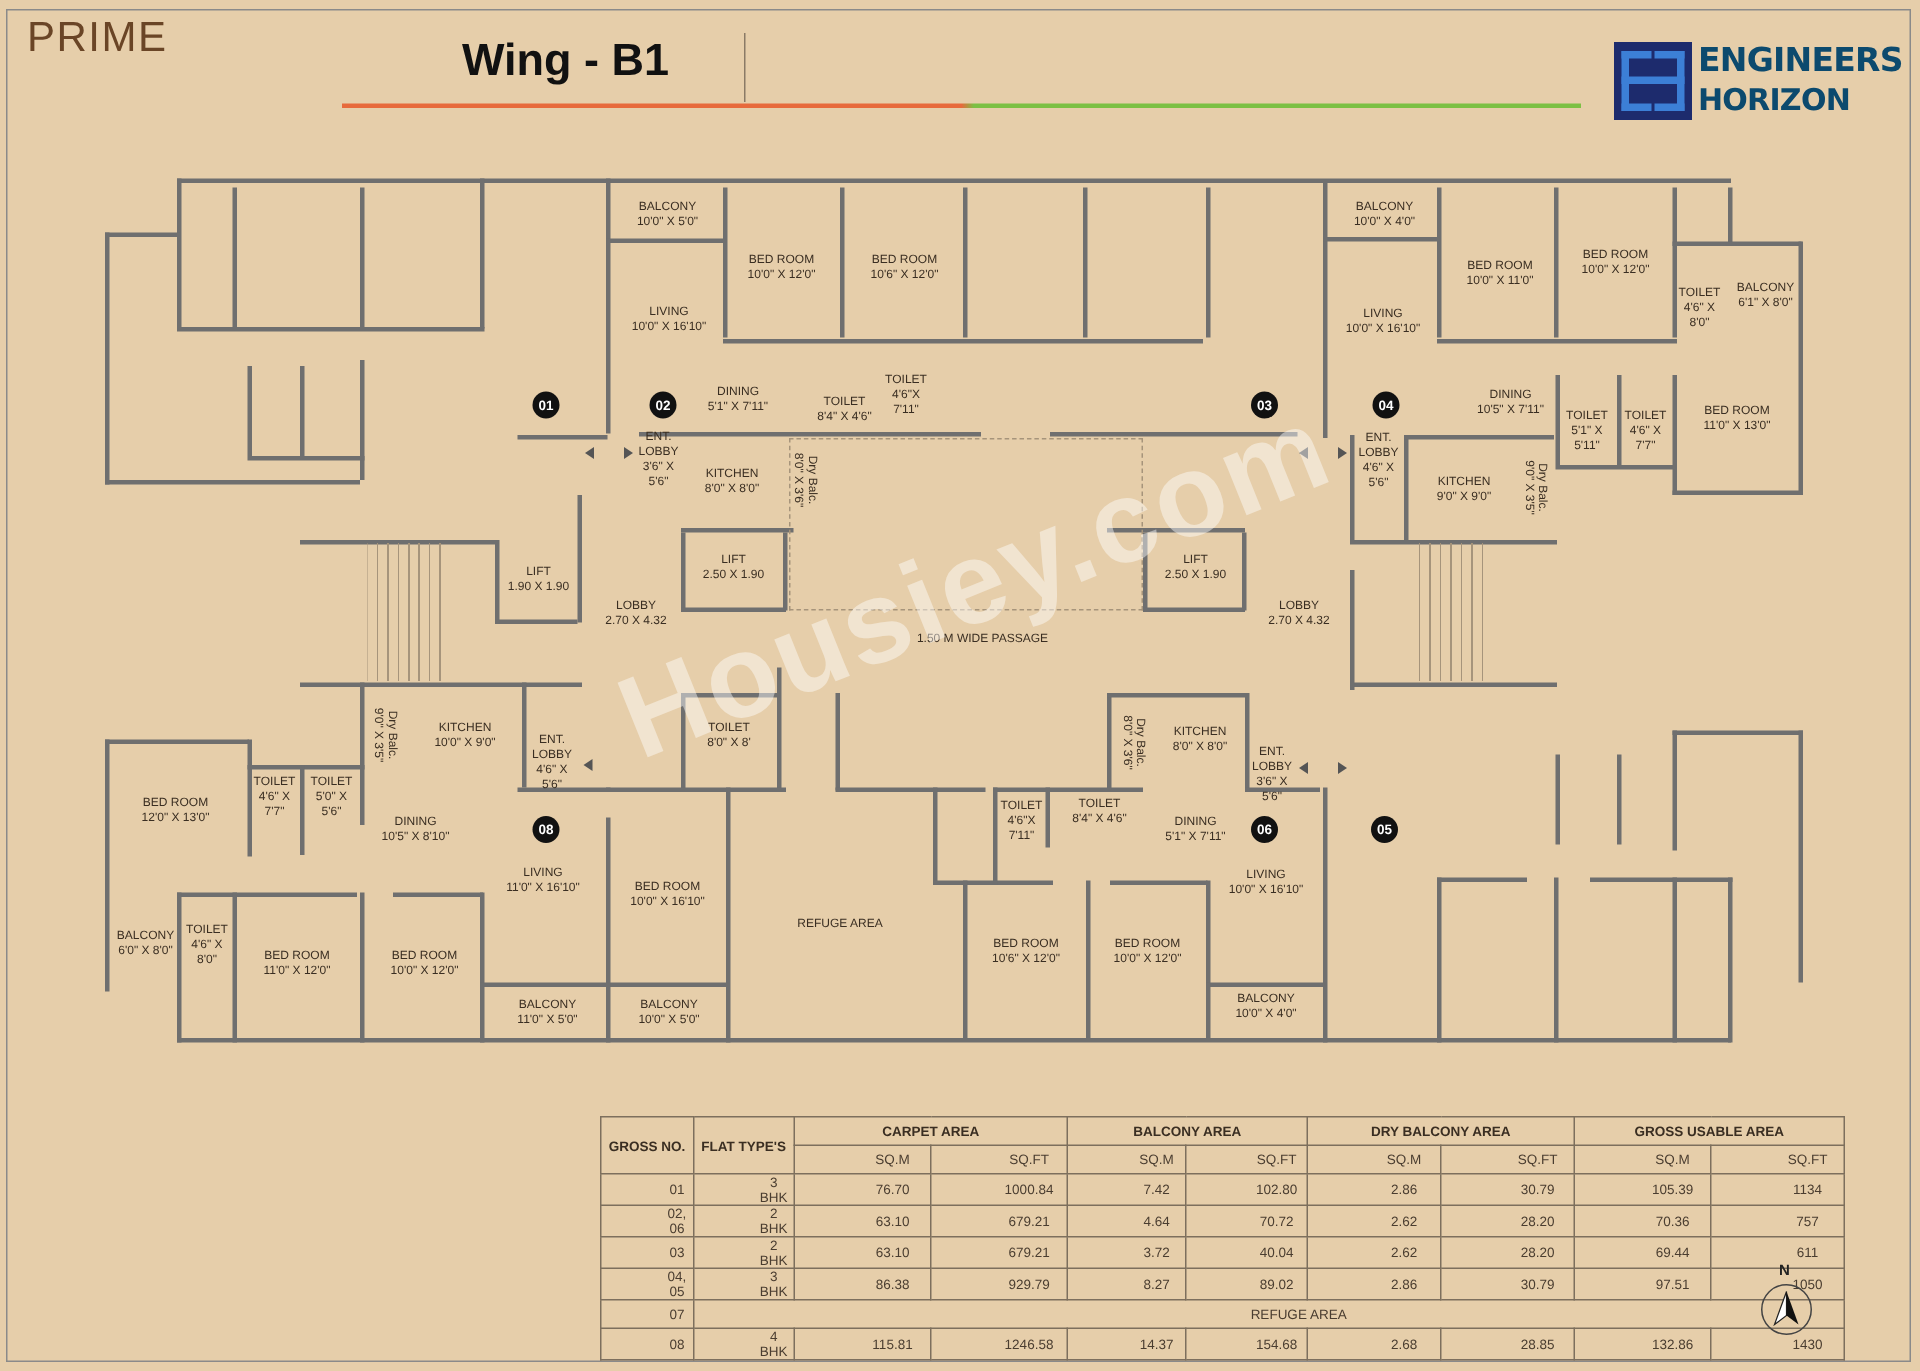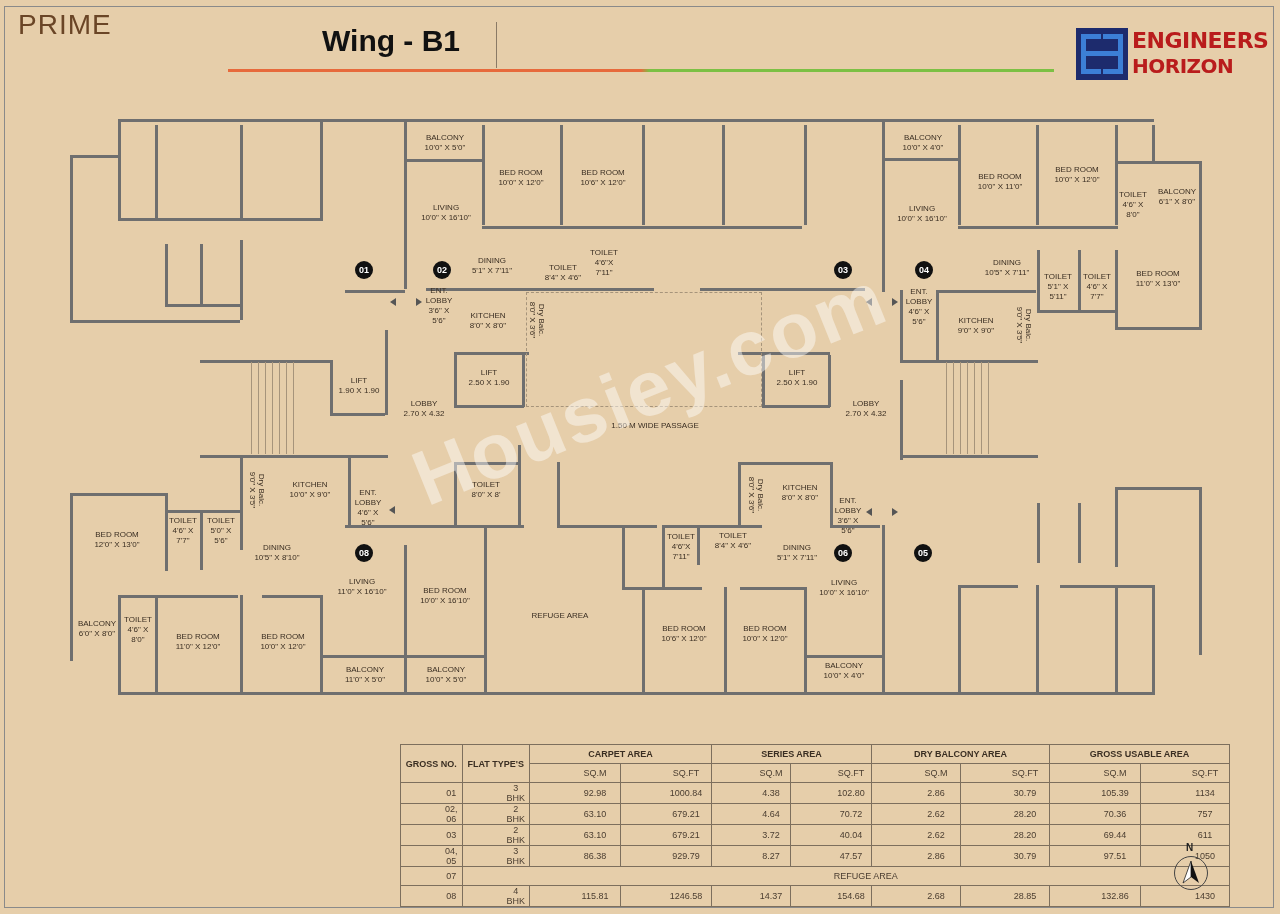--- a/index.html
+++ b/index.html
@@ -3,30 +3,30 @@
 <meta charset="utf-8">
 <style>
   html,body{margin:0;padding:0;}
   body{width:1280px;height:914px;background:#e6ceaa;font-family:"Liberation Sans",sans-serif;position:relative;overflow:hidden;}
   .frame{position:absolute;left:4px;top:6px;width:1270px;height:902px;border:1px solid #8a8a8a;box-sizing:border-box;}
   
   .brand{position:absolute;left:18px;top:10px;width:110px;height:90px;color:#6a4526;}
   .brand .ios{font-family:"DejaVu Sans",sans-serif;font-size:44px;font-weight:bold;letter-spacing:1px;line-height:44px;}
   .brand .prime{font-size:28px;line-height:30px;letter-spacing:1px;}
   .title-wrap{position:absolute;left:228px;top:22px;width:826px;height:50px;}
-  .title-main{position:absolute;left:94px;top:2px;font-size:30px;font-weight:bold;color:#111;}
+  .title-main{position:absolute;left:80px;top:2px;font-size:30px;font-weight:bold;color:#111;}
   .title-div{position:absolute;left:268px;top:0;width:1px;height:46px;background:#8a7a66;}
   .title-sub{position:absolute;left:288px;top:6px;font-size:27px;color:#111;}
   .title-line{position:absolute;left:0;top:47px;height:3px;width:826px;background:linear-gradient(90deg,#e76a3c 0%,#e76a3c 50%,#7cc044 51%,#7cc044 100%);}
   .eh{position:absolute;left:1076px;top:28px;height:54px;width:194px;}
   .eh-icon{position:absolute;left:0;top:0;width:52px;height:52px;background:#1d2b6d;}
   .eh-icon .b1{position:absolute;left:5px;top:6px;width:20px;height:40px;border:5px solid #3c7fd6;border-right:none;box-sizing:border-box;}
   .eh-icon .b2{position:absolute;left:27px;top:6px;width:20px;height:40px;border:5px solid #3c7fd6;border-left:none;box-sizing:border-box;}
   .eh-icon .mid{position:absolute;left:5px;top:23px;width:42px;height:5px;background:#3c7fd6;}
-  .eh-text{position:absolute;left:56px;top:0;color:#b91c1c;font-weight:bold;font-family:"DejaVu Sans",sans-serif;}
+  .eh-text{position:absolute;left:56px;top:0;color:#0c4a6e;font-weight:bold;font-family:"DejaVu Sans",sans-serif;}
   .eh-text .l1{font-size:22px;line-height:26px;letter-spacing:-0.5px;}
   .eh-text .l2{font-size:20px;line-height:24px;letter-spacing:-0.5px;}
   
   .plan{position:absolute;left:0;top:0;width:1280px;height:914px;}
   .w{position:absolute;background:#6f6f6f;}
   .room{position:absolute;font-size:8px;line-height:10px;color:#3a2e22;text-align:center;white-space:nowrap;transform:translate(-50%,-50%);text-transform:uppercase;}
   .room .dim{display:block;}
   .vlabel{position:absolute;font-size:8px;line-height:9px;color:#3a2e22;text-align:center;transform:translate(-50%,-50%) rotate(90deg);white-space:nowrap;}
   .badge{position:absolute;width:18px;height:18px;border-radius:50%;background:#111;color:#fff;font-size:9px;font-weight:bold;line-height:18px;text-align:center;transform:translate(-50%,-50%);}
   .arrow{position:absolute;width:0;height:0;border-top:4px solid transparent;border-bottom:4px solid transparent;}
@@ -267,42 +267,42 @@
 
   <div class="watermark">Housiey.com</div>
 </div>
 
 <table class="area">
   <thead>
     <tr>
       <th rowspan="2" style="width:38px;">GROSS NO.</th>
       <th rowspan="2" style="width:34px;">FLAT TYPE'S</th>
       <th colspan="2">CARPET AREA</th>
-      <th colspan="2">SERIES AREA</th>
+      <th colspan="2">BALCONY AREA</th>
       <th colspan="2">DRY BALCONY AREA</th>
       <th colspan="2">GROSS USABLE AREA</th>
     </tr>
     <tr>
       <td style="width:42px;">SQ.M</td>
       <td style="width:42px;">SQ.FT</td>
       <td style="width:30px;">SQ.M</td>
       <td style="width:32px;">SQ.FT</td>
       <td style="width:40px;">SQ.M</td>
       <td style="width:40px;">SQ.FT</td>
       <td style="width:42px;">SQ.M</td>
       <td style="width:40px;">SQ.FT</td>
     </tr>
   </thead>
   <tbody>
     <tr>
       <td>01</td>
         <td>3 BHK</td>
-      <td>92.98</td>
+      <td>76.70</td>
         <td>1000.84</td>
-      <td>4.38</td>
+      <td>7.42</td>
         <td>102.80</td>
       <td>2.86</td>
         <td>30.79</td>
       <td>105.39</td>
         <td>1134</td>
     </tr>
     <tr>
       <td>02, 06</td>
         <td>2 BHK</td>
       <td>63.10</td>
@@ -325,21 +325,21 @@
         <td>28.20</td>
       <td>69.44</td>
         <td>611</td>
     </tr>
     <tr>
       <td>04, 05</td>
         <td>3 BHK</td>
       <td>86.38</td>
         <td>929.79</td>
       <td>8.27</td>
-        <td>47.57</td>
+        <td>89.02</td>
       <td>2.86</td>
         <td>30.79</td>
       <td>97.51</td>
         <td>1050</td>
     </tr>
     <tr>
       <td>07</td>
       <td colspan="9">REFUGE AREA</td>
     </tr>
     <tr>

